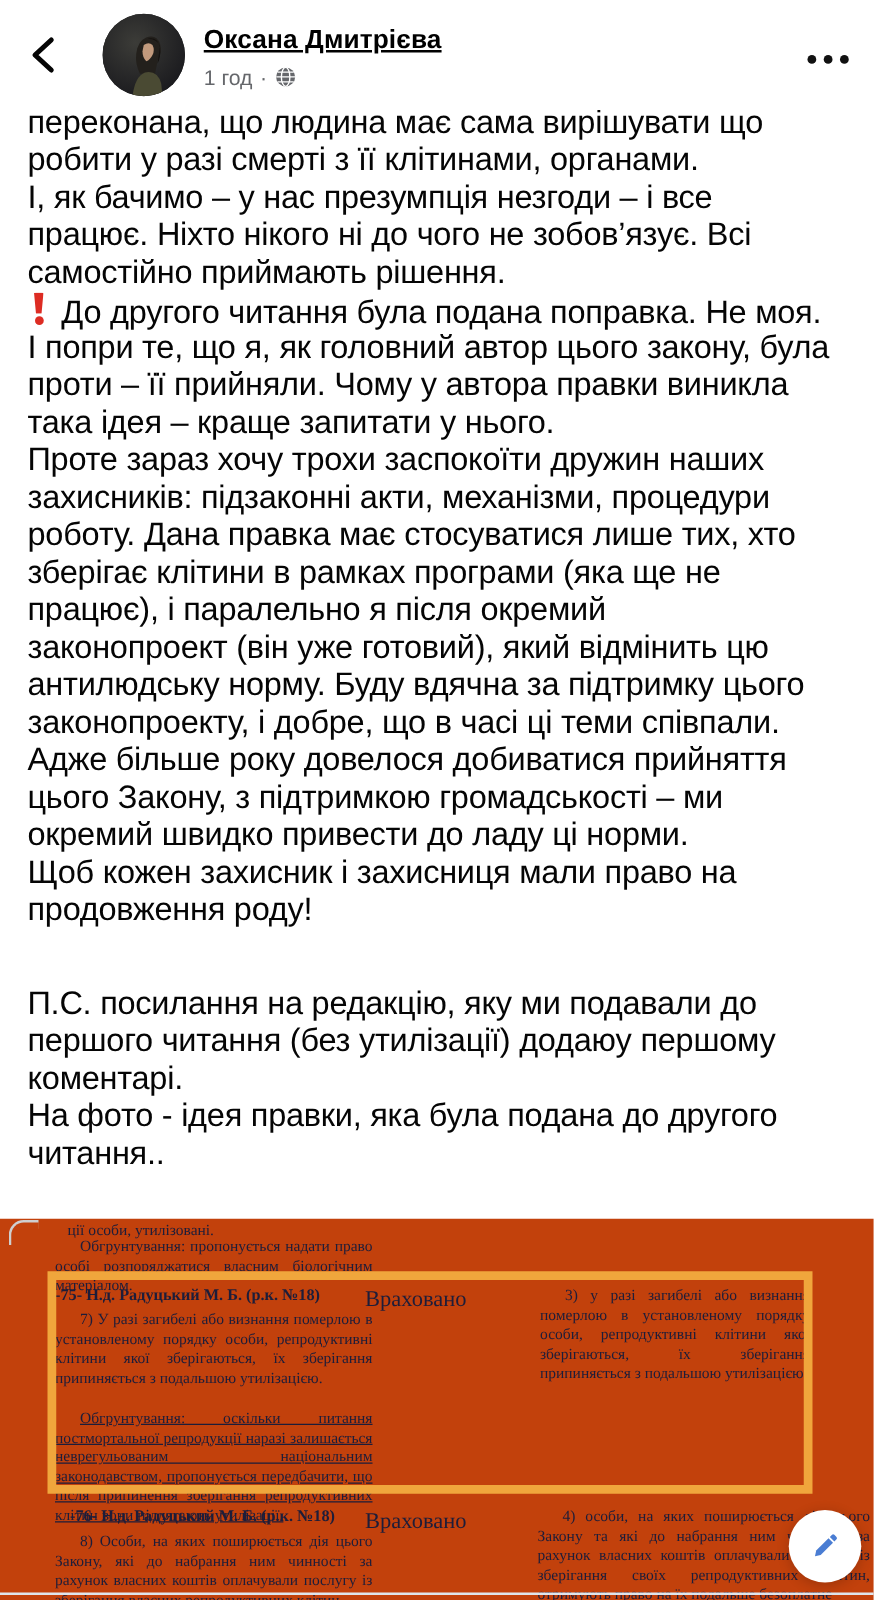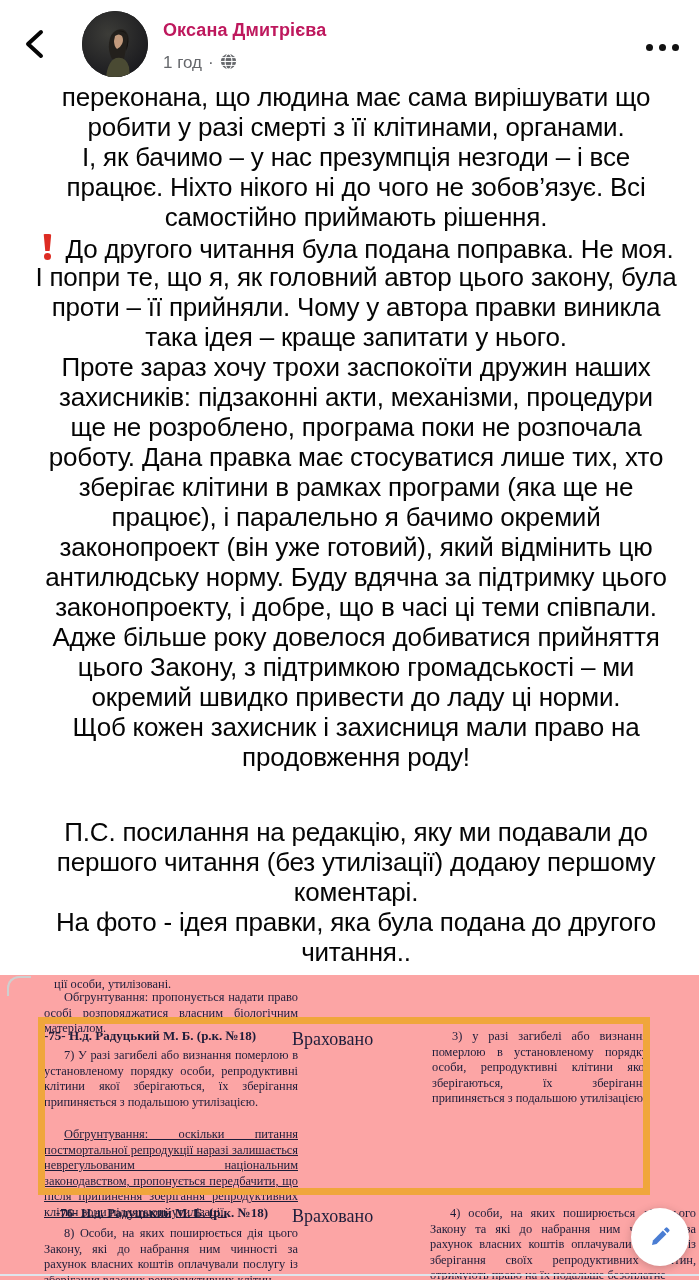--- a/index.html
+++ b/index.html
@@ -14,55 +14,55 @@
     position:absolute;left:0;top:0;width:699px;height:88px;
     background:#ffffff;z-index:20;
   }
   .back-btn{position:absolute;left:20px;top:28px;width:30px;height:32px;cursor:pointer;}
   .avatar{
     position:absolute;left:82px;top:11px;width:66px;height:66px;border-radius:50%;
     overflow:hidden;background:#1f1f1d;
   }
   .header-name{
     position:absolute;left:163px;top:20px;
-    font-size:18px;font-weight:bold;color:#be185d;letter-spacing:.1px;
+    font-size:21px;font-weight:bold;color:#000000;letter-spacing:.1px;text-decoration:underline;
   }
   .header-meta{
     position:absolute;left:163px;top:53px;height:22px;
     display:flex;align-items:flex-start;gap:6px;
     font-size:17px;color:#65676b;
   }
   .menu-dots{
     position:absolute;left:642px;top:40px;display:flex;gap:6px;cursor:pointer;padding:4px;
   }
   .menu-dots i{width:7px;height:7px;border-radius:50%;background:#111;display:block;}
   
   .post-text{
     position:absolute;left:22px;top:82px;width:668px;z-index:5;
     font-size:26px;line-height:30px;color:#050505;letter-spacing:-0.2px;
   }
-  .post-text .line{white-space:nowrap;height:30px;overflow:visible;text-align:center;}
+  .post-text .line{white-space:nowrap;height:30px;overflow:visible;}
   .post-text .line.blank{height:45px;}
   .excl{
     display:inline-block;position:relative;width:14px;height:26px;
     margin-right:11px;margin-left:2px;top:2px;
   }
   .excl::before{
     content:"";position:absolute;left:2px;top:0;width:10px;height:17px;
     background:#dd2c23;clip-path:polygon(12% 0,88% 0,72% 100%,28% 100%);
     border-radius:3px;
   }
   .excl::after{
     content:"";position:absolute;left:3.5px;bottom:0;width:7px;height:7px;
     border-radius:50%;background:#dd2c23;
   }
   
   .doc{
     position:absolute;left:0;top:975px;width:699px;height:305px;
-    background:#fca5a5;overflow:hidden;cursor:pointer;
+    background:#c2410c;overflow:hidden;cursor:pointer;
     font-family:"Liberation Serif", serif;color:#1d1d3a;
   }
   .doc-corner{
     position:absolute;left:7px;top:1px;width:22px;height:18px;
     border-left:2px solid #cfcfcf;border-top:2px solid #cfcfcf;border-top-left-radius:12px;
   }
   .doc p{margin:0;}
   .doc .col{position:absolute;font-size:12.4px;line-height:15.6px;text-align:justify;}
   .doc .frag-line{position:absolute;left:54px;top:2px;font-size:12.4px;}
   .doc .frag-para{left:44px;top:15px;width:254px;text-indent:20px;}
@@ -91,24 +91,23 @@
     <div class="line">робити у разі смерті з її клітинами, органами.</div>
     <div class="line">І, як бачимо – у нас презумпція незгоди – і все</div>
     <div class="line">працює. Ніхто нікого ні до чого не зобов’язує. Всі</div>
     <div class="line">самостійно приймають рішення.</div>
     <div class="line"><span class="excl"></span>До другого читання була подана поправка. Не моя.</div>
     <div class="line">І попри те, що я, як головний автор цього закону, була</div>
     <div class="line">проти – її прийняли. Чому у автора правки виникла</div>
     <div class="line">така ідея – краще запитати у нього.</div>
     <div class="line">Проте зараз хочу трохи заспокоїти дружин наших</div>
     <div class="line">захисників: підзаконні акти, механізми, процедури</div>
-    <div class="line">ще не розроблено, програма поки не розпочала</div>
     <div class="line">роботу. Дана правка має стосуватися лише тих, хто</div>
     <div class="line">зберігає клітини в рамках програми (яка ще не</div>
-    <div class="line">працює), і паралельно я бачимо окремий</div>
+    <div class="line">працює), і паралельно я після окремий</div>
     <div class="line">законопроект (він уже готовий), який відмінить цю</div>
     <div class="line">антилюдську норму. Буду вдячна за підтримку цього</div>
     <div class="line">законопроекту, і добре, що в часі ці теми співпали.</div>
     <div class="line">Адже більше року довелося добиватися прийняття</div>
     <div class="line">цього Закону, з підтримкою громадськості – ми</div>
     <div class="line">окремий швидко привести до ладу ці норми.</div>
     <div class="line">Щоб кожен захисник і захисниця мали право на</div>
     <div class="line">продовження роду!</div>
     <div class="line blank"></div>
     <div class="line">П.С. посилання на редакцію, яку ми подавали до</div>

